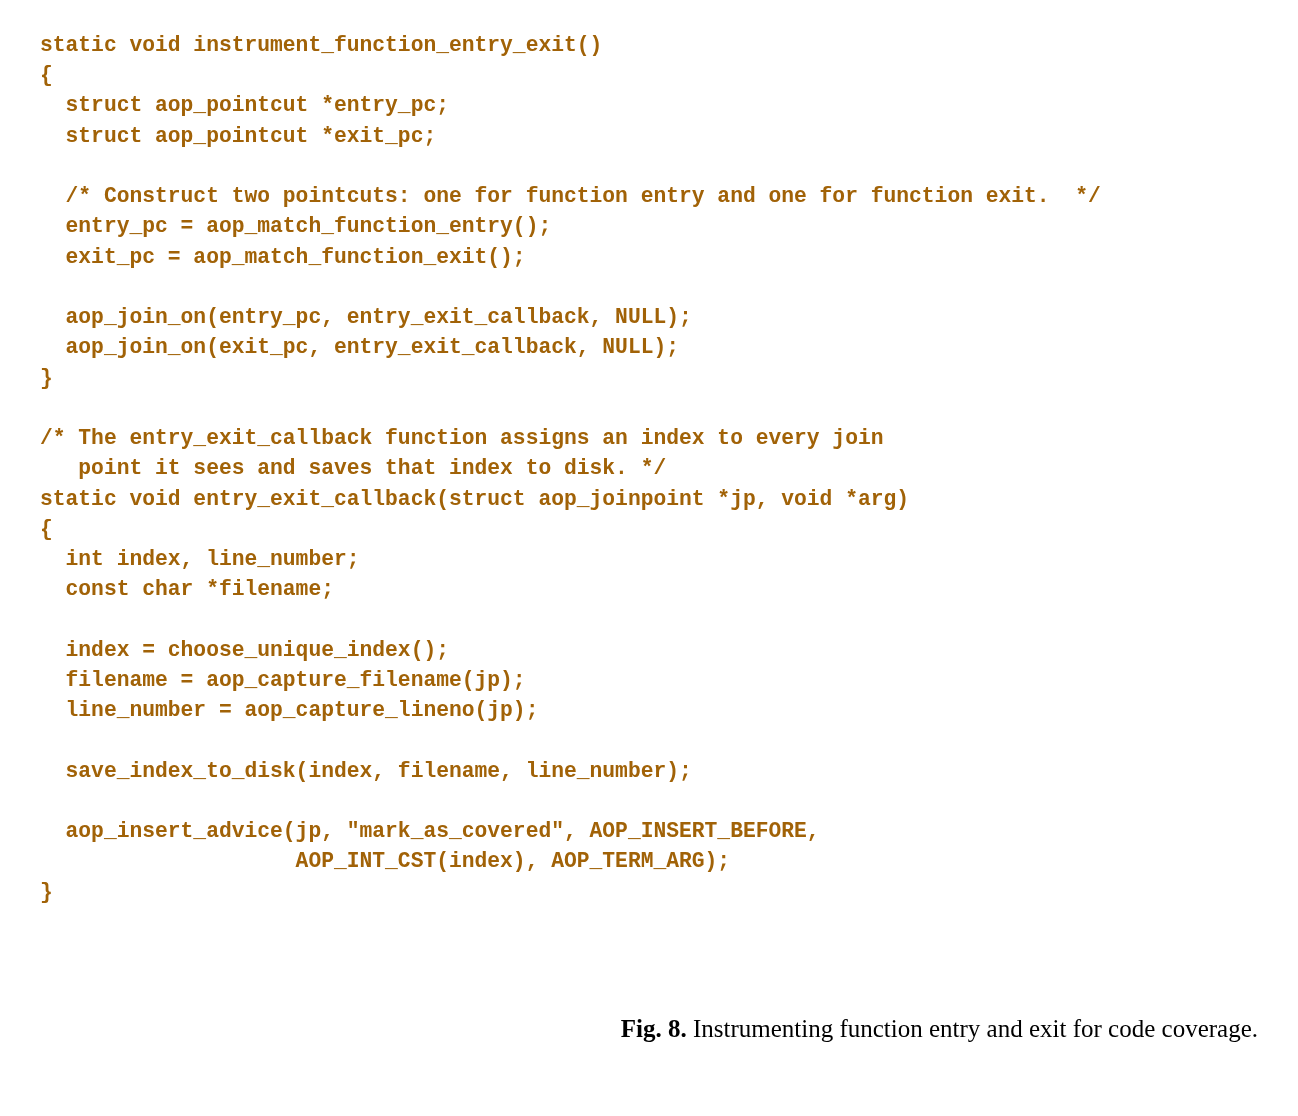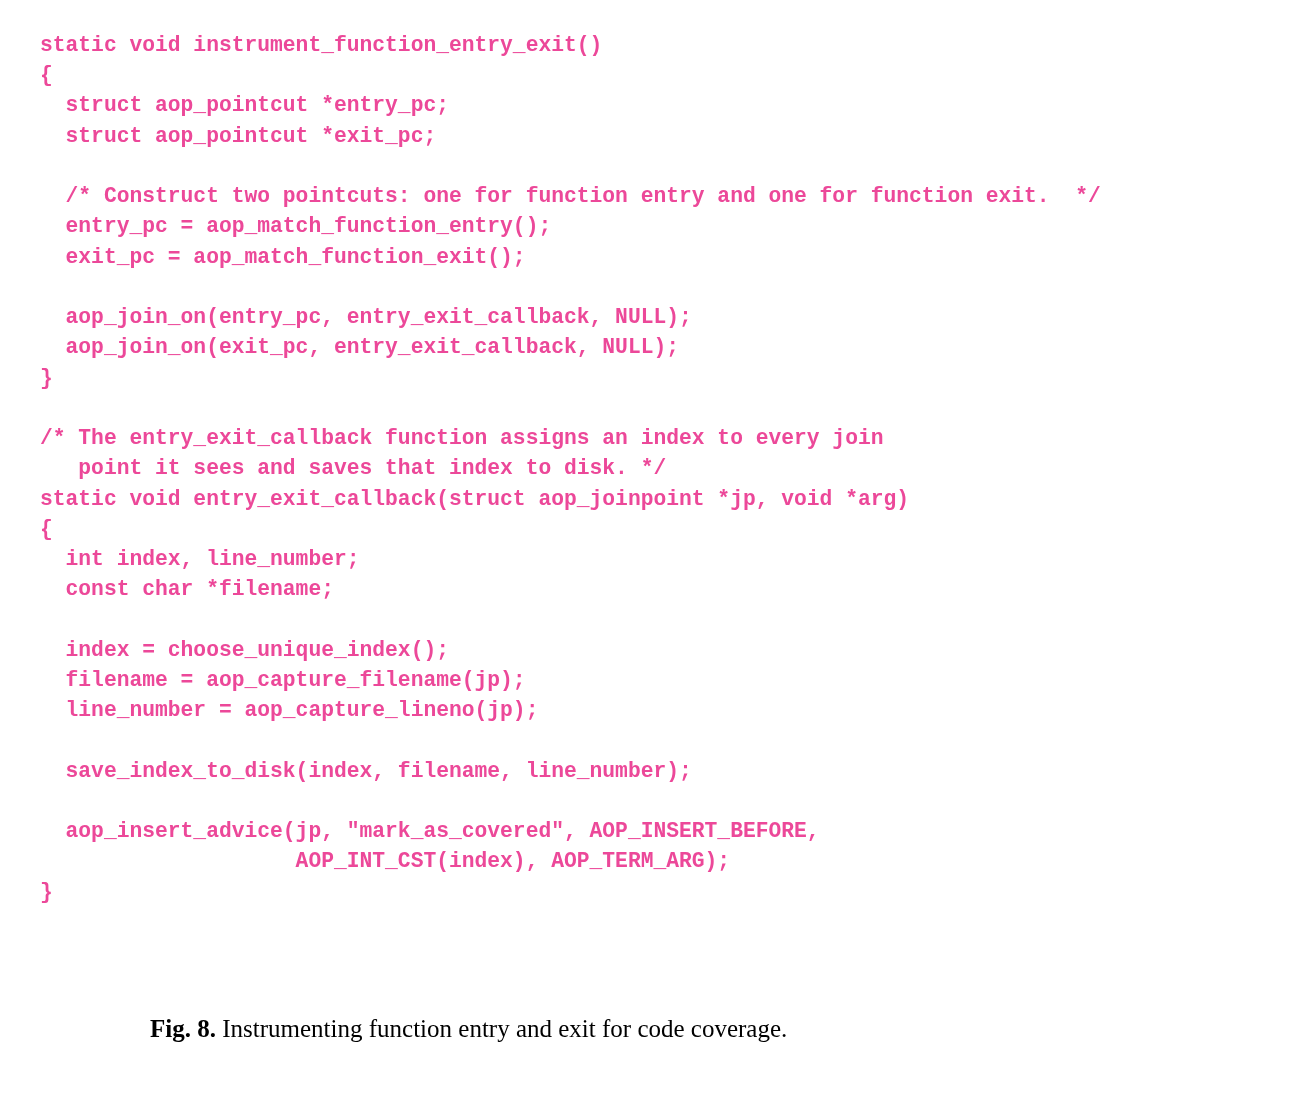--- a/index.html
+++ b/index.html
@@ -10,27 +10,27 @@
       width: 1298px;
       box-sizing: border-box;
     }
     pre.code {
       font-family: "Courier New", Courier, monospace;
       font-size: 21.3px;
       font-weight: bold;
       line-height: 1.42;
       white-space: pre;
       margin: 0;
-      color: #ec4899;
+      color: #a16207;
     }
     .caption {
       font-family: "Times New Roman", Times, serif;
       font-size: 25px;
       color: #000000;
-      text-align: left;
+      text-align: right;
       margin-top: 108px;
       margin-left: 110px;
     }
     .caption .figlabel {
       font-weight: bold;
     }
   </style>
 </head>
 <body>
 

